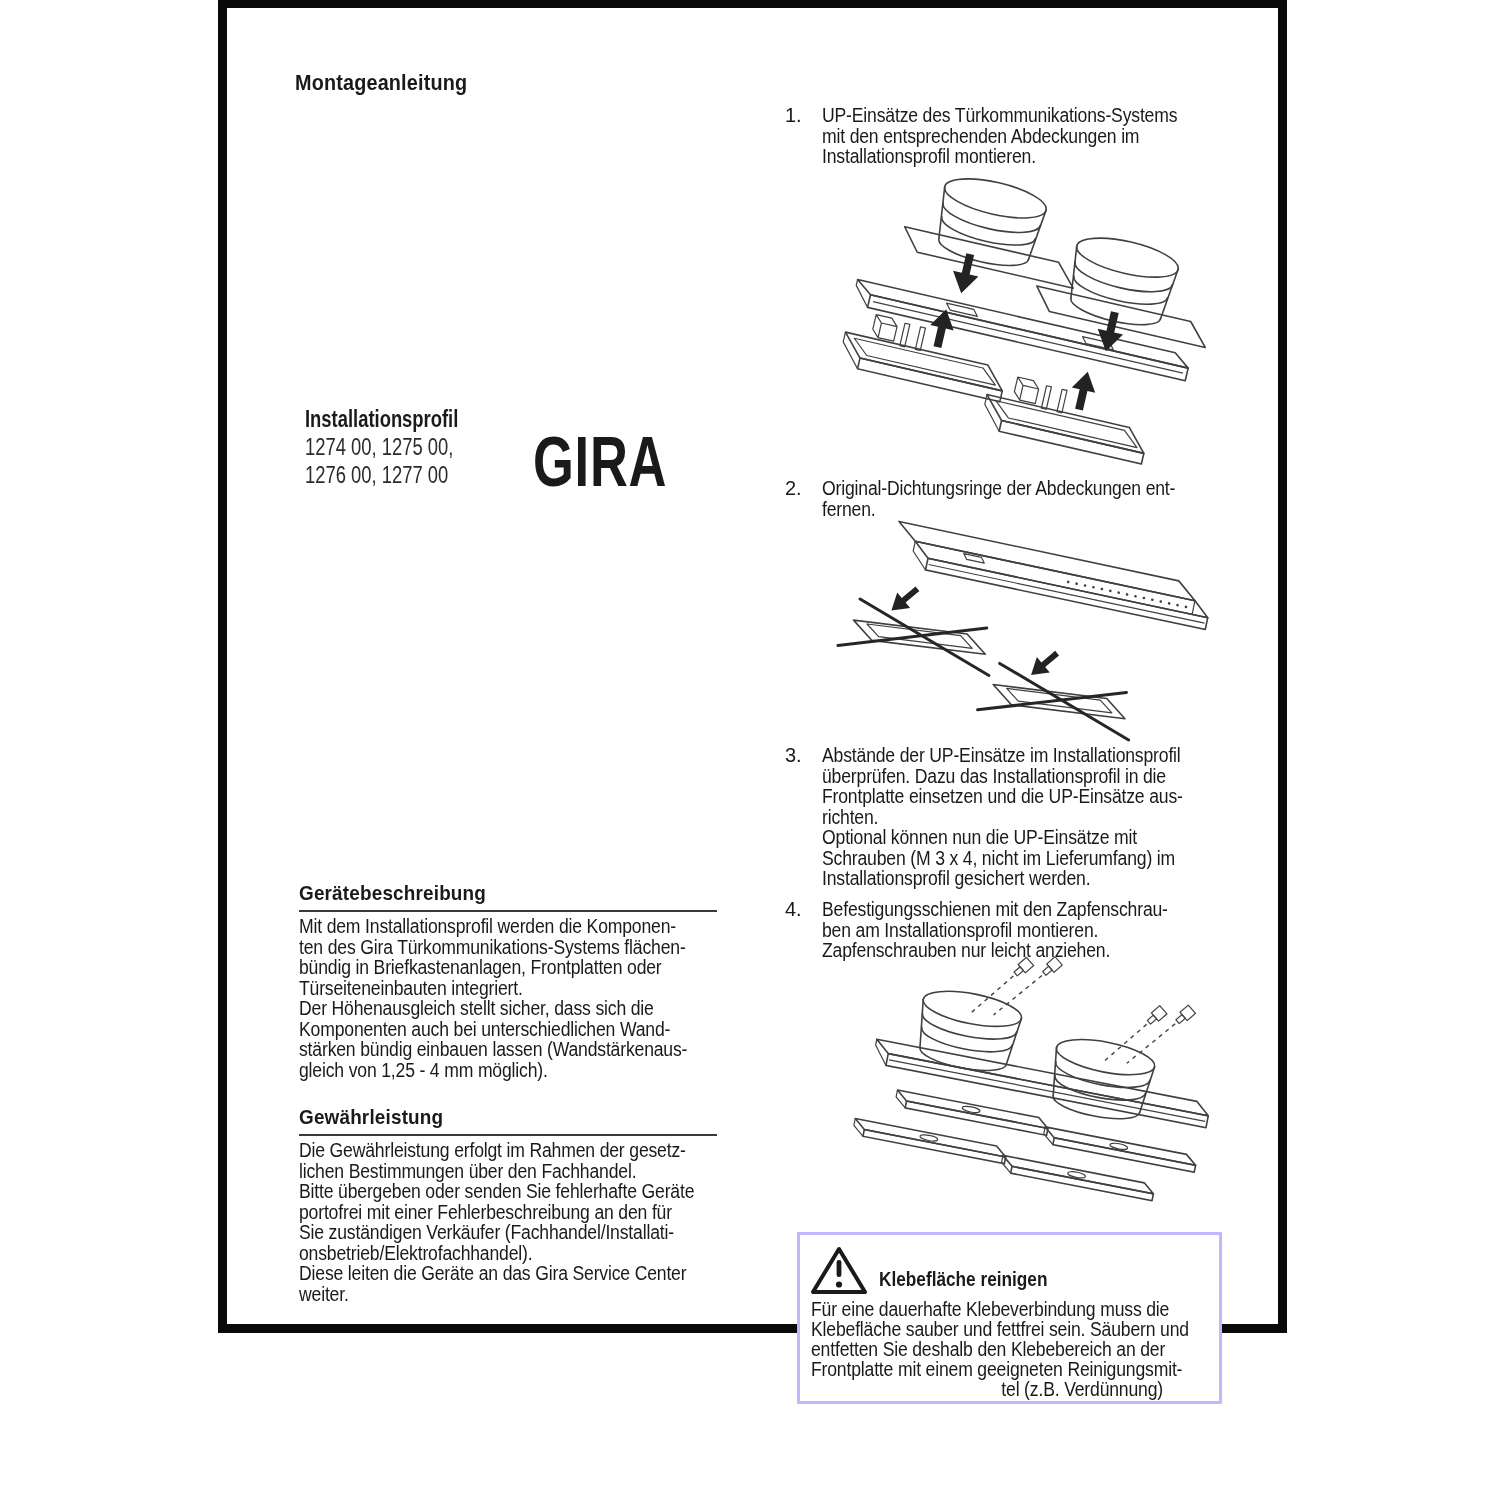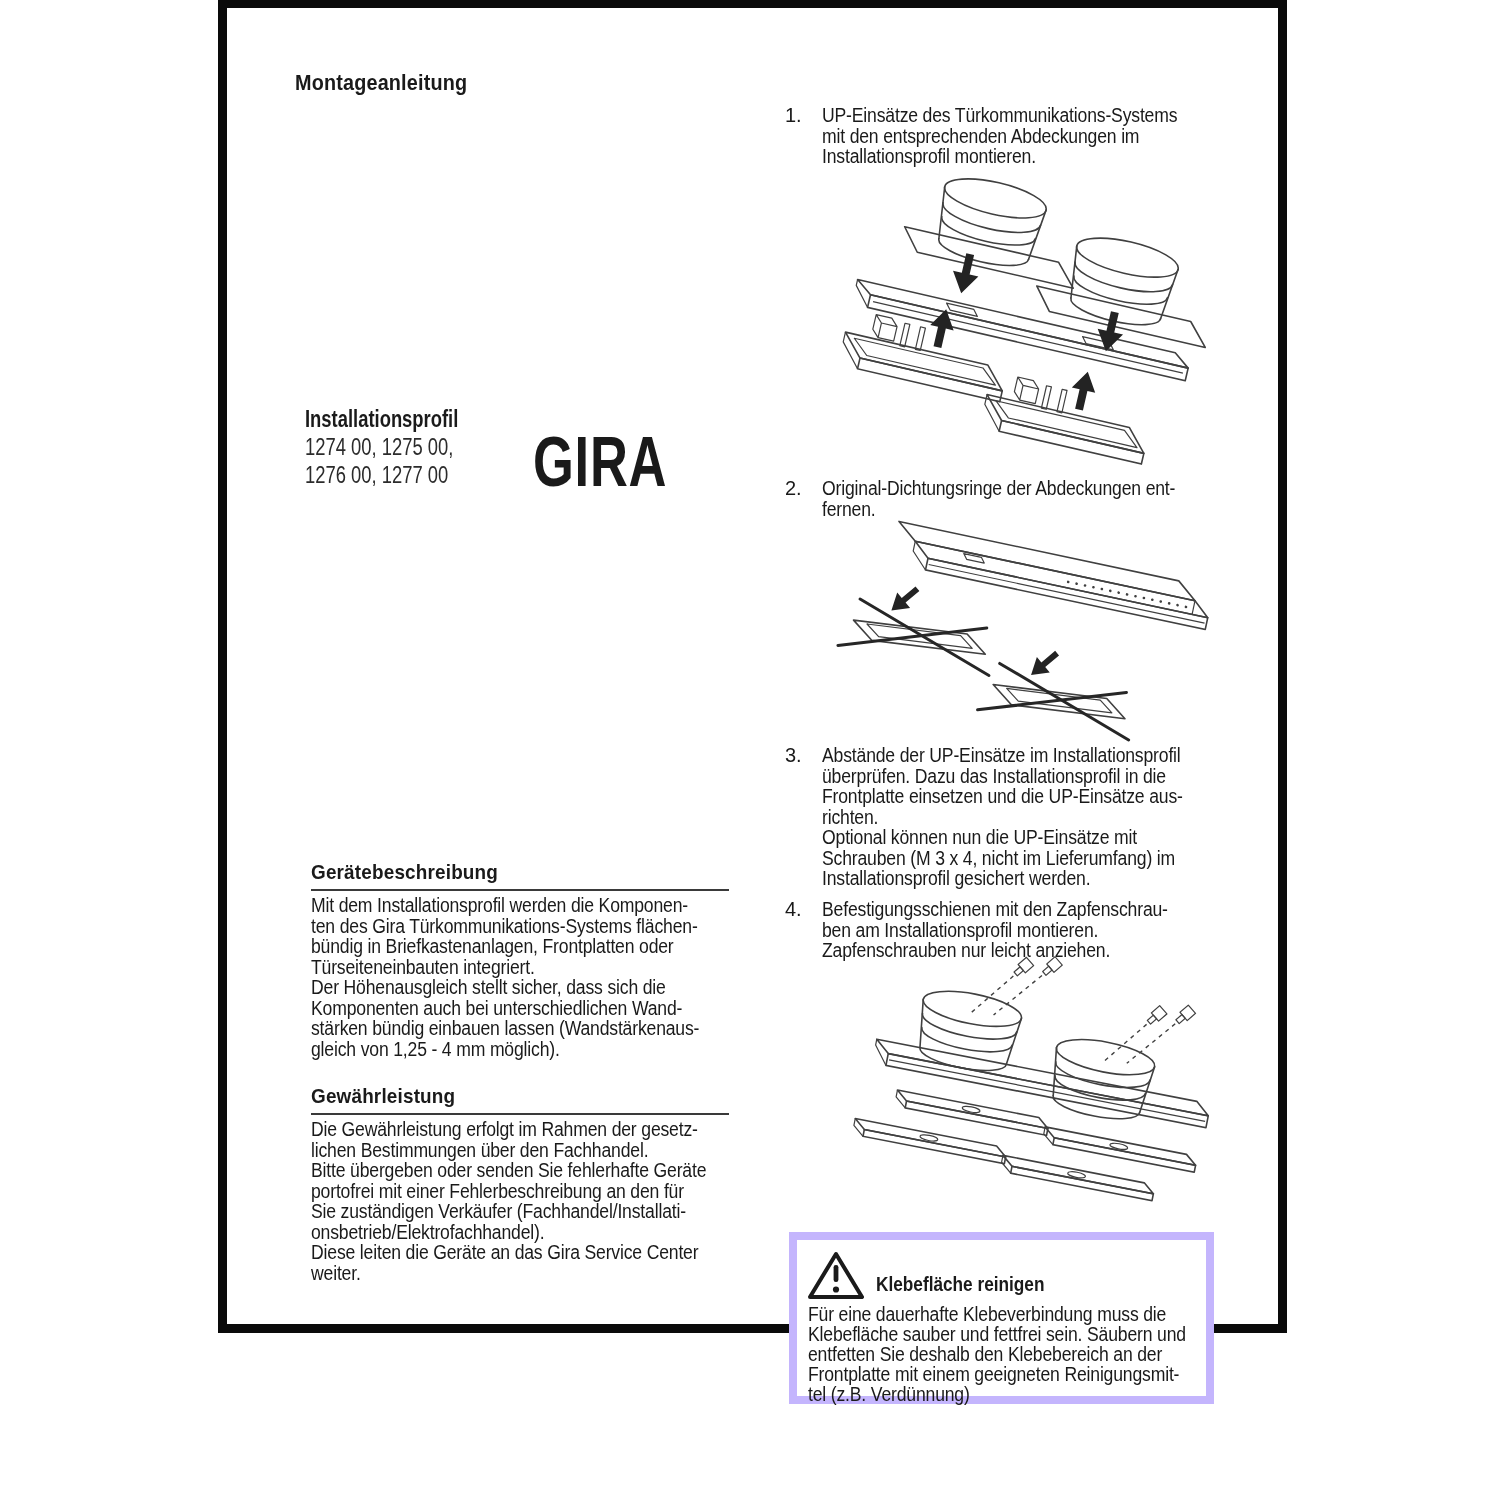--- a/index.html
+++ b/index.html
@@ -14,21 +14,21 @@
   .doc-title{position:absolute;top:62px;left:0;font-size:22px;font-weight:bold;
              letter-spacing:.2px;transform:scaleX(.9);transform-origin:left top;white-space:pre;}
 
   .product{position:absolute;top:398px;left:10px;transform:scaleX(.8);transform-origin:left top;}
   .product-name{font-size:23px;font-weight:bold;line-height:27px;white-space:pre;}
   .product-nums{font-size:23px;line-height:28px;color:#2b2b2b;white-space:pre;}
 
   .gira{position:absolute;top:428px;left:238px;font-size:70px;font-weight:bold;line-height:52px;
         letter-spacing:1px;transform:scaleX(.75);transform-origin:left top;white-space:pre;}
 
-  .txt-section{position:absolute;left:16px;width:100%;}
+  .txt-section{position:absolute;left:4px;width:100%;margin-top:21px;}
   .sec-device{top:852px;}
   .sec-warranty{top:1076px;}
   h2{margin:0;font-size:21px;font-weight:bold;line-height:24px;letter-spacing:.2px;
      transform:scaleX(.9);transform-origin:left top;white-space:pre;}
   .rule{height:2px;background:#3a3a3a;margin-top:5px;}
   .lines{margin:4px 0 0;font-size:20px;line-height:20.5px;white-space:pre;
          letter-spacing:-.2px;transform:scaleX(.88);transform-origin:left top;}
 
   .sec-heading{position:absolute;top:66px;left:0;width:406px;}
   .sec-heading h2{line-height:22px;}
@@ -45,22 +45,22 @@
   .fig-1{top:166px;left:64px;}
   .fig-2{top:528px;left:64px;}
   .fig-3{top:958px;left:58px;}
   .ln{fill:none;stroke:#404040;stroke-width:1.6;stroke-linejoin:round;stroke-linecap:round;}
   .lnthin{fill:none;stroke:#404040;stroke-width:1.2;stroke-linejoin:round;}
   .arr{fill:#232323;stroke:none;}
   .xline{fill:none;stroke:#262626;stroke-width:3;stroke-linecap:round;}
   .dots{fill:none;stroke:#404040;stroke-width:2.6;stroke-linecap:round;stroke-dasharray:.1 8.5;}
   .dash{fill:none;stroke:#404040;stroke-width:1.4;stroke-dasharray:4 4.5;}
 
-  .notice{position:absolute;top:1224px;left:4px;width:425px;height:172px;
-          border:8px solid #c4b5fd;box-sizing:border-box;background:#fff;}
+  .notice{position:absolute;top:1224px;left:12px;width:425px;height:172px;
+          border:3px solid #c4b5fd;box-sizing:border-box;background:#fff;text-align:right;}
   .notice-triangle{position:absolute;left:10px;top:10px;}
   .notice-heading{position:absolute;left:79px;top:32px;font-size:21px;font-weight:bold;
                   transform:scaleX(.82);transform-origin:left top;white-space:pre;}
   .notice-body{position:absolute;left:11px;top:64px;width:400px;font-size:20px;line-height:20px;
                white-space:pre;letter-spacing:-.2px;transform:scaleX(.88);transform-origin:left top;}
 </style>
 </head>
 <body>
 
 <div class="canvas">

